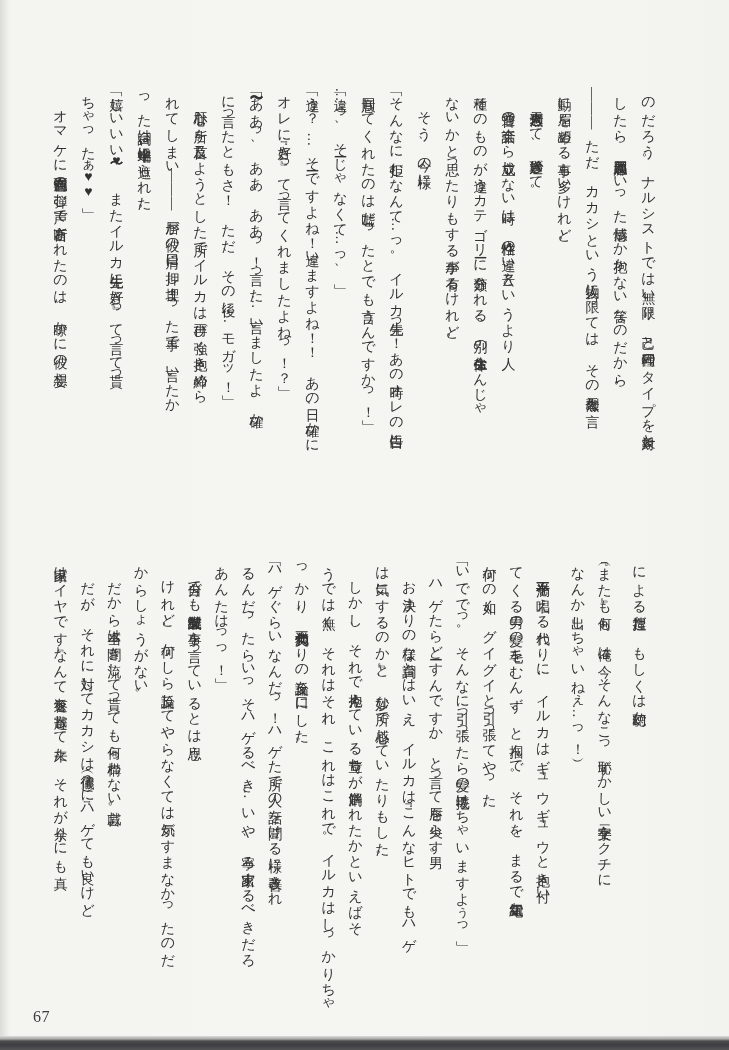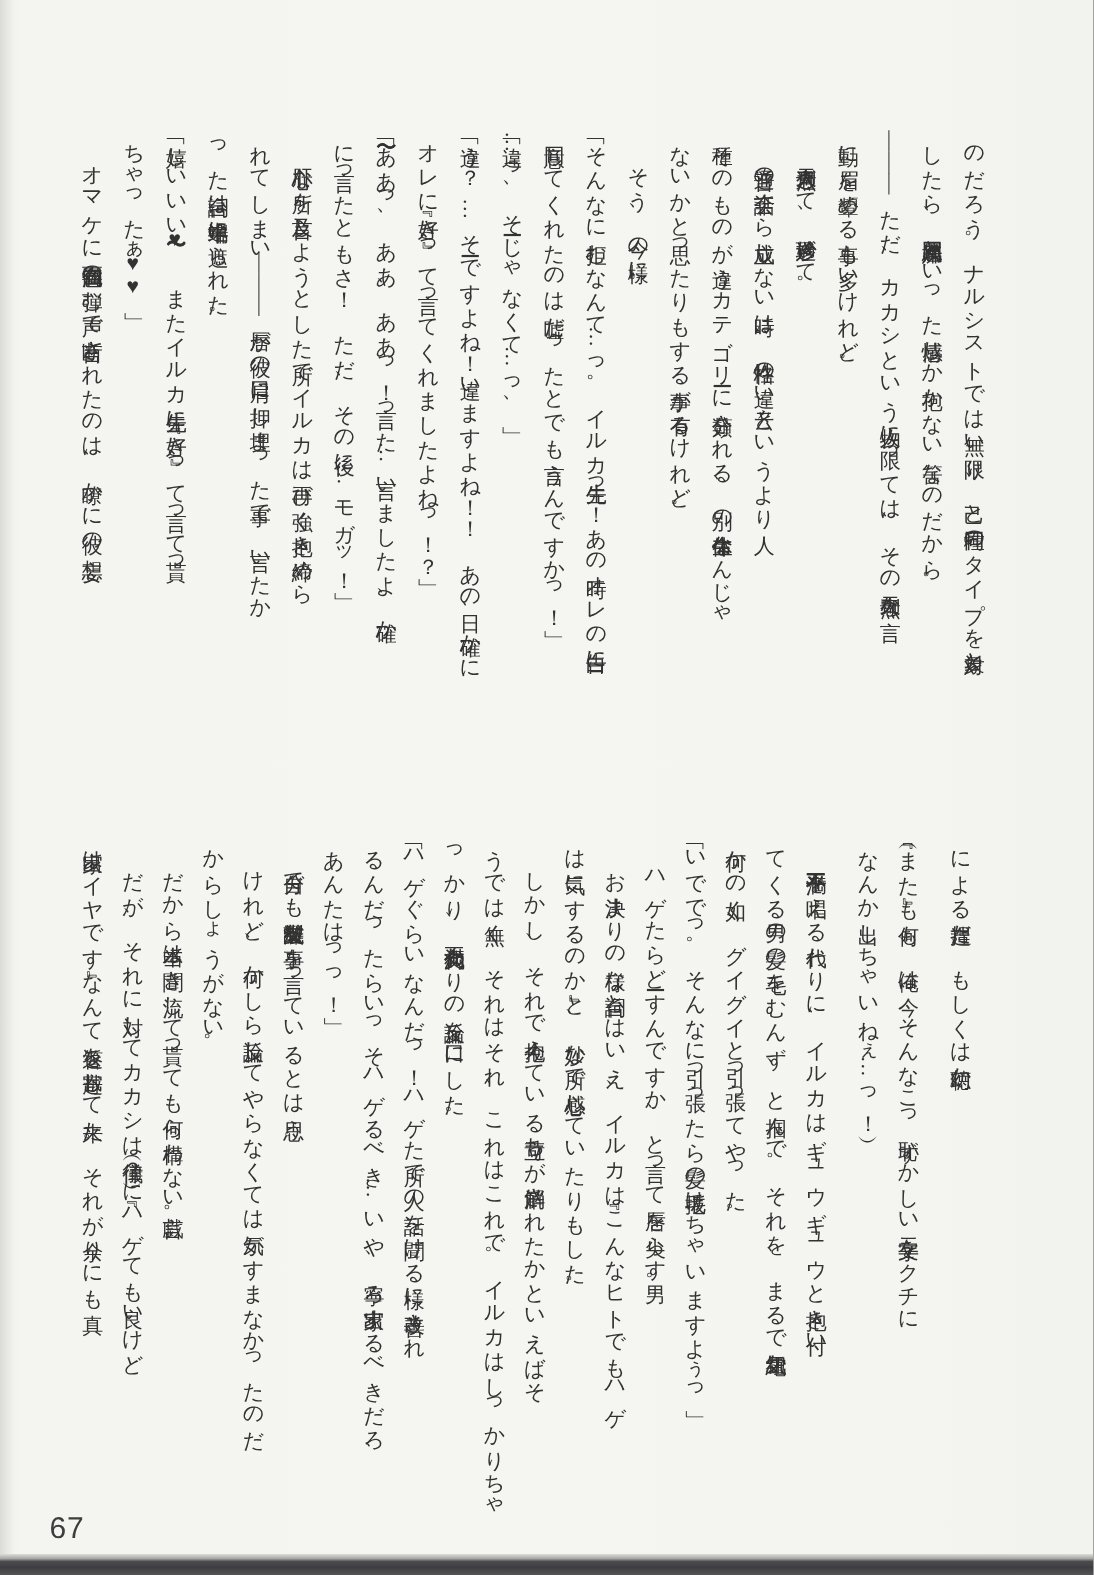--- a/index.html
+++ b/index.html
@@ -43,22 +43,22 @@
   }
   .text-block.bottom p { line-height: 26.8px; }
   
   .text-block.bottom p.col-1,
   .text-block.bottom p.col-3 { margin-left: 8px; }
 
   .page-number {
     position: absolute;
     left: 33px;
     top: 1008px;
-    font-family: Liberation Sans, sans-serif;
-    font-size: 20px;
+    font-family: Liberation Serif, serif;
+    font-size: 16px;
     color: #3d3d3d;
     letter-spacing: 0.5px;
   }
 
   
   .scan-edge-left {
     position: absolute;
     left: 0; top: 0;
     width: 9px; height: 100%;
     background: linear-gradient(90deg, rgba(70,70,70,0.10), rgba(70,70,70,0));

